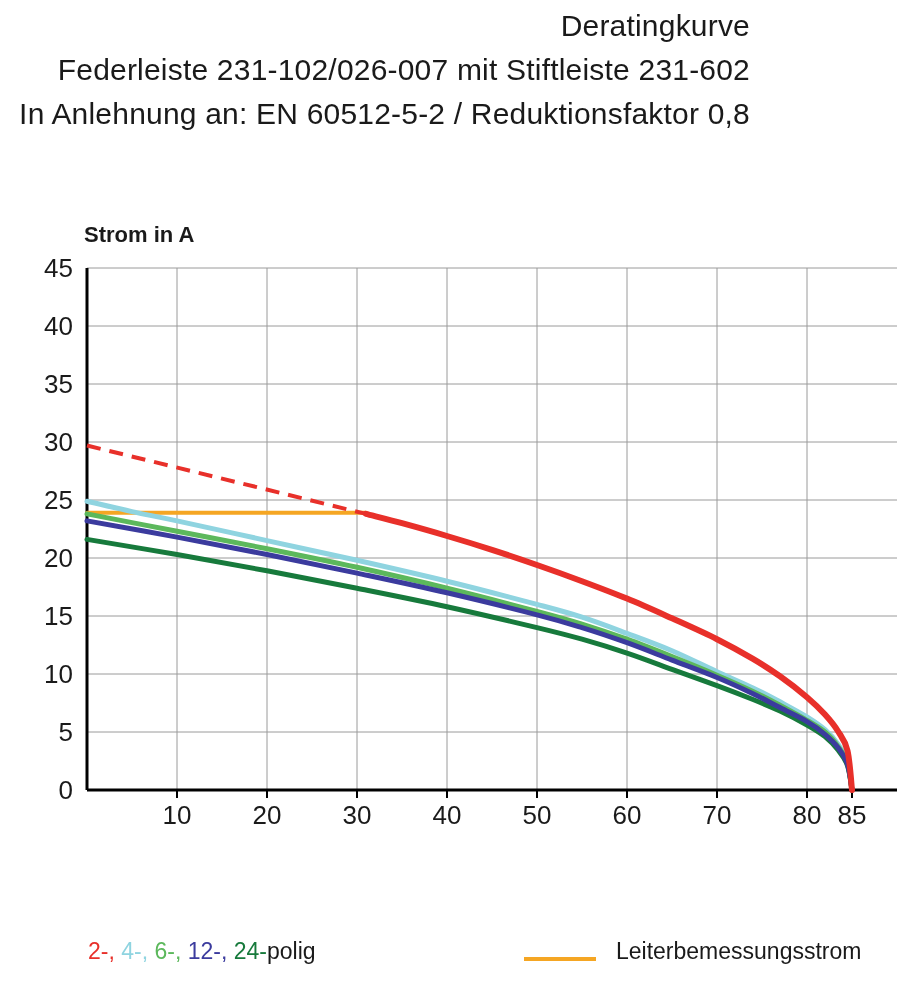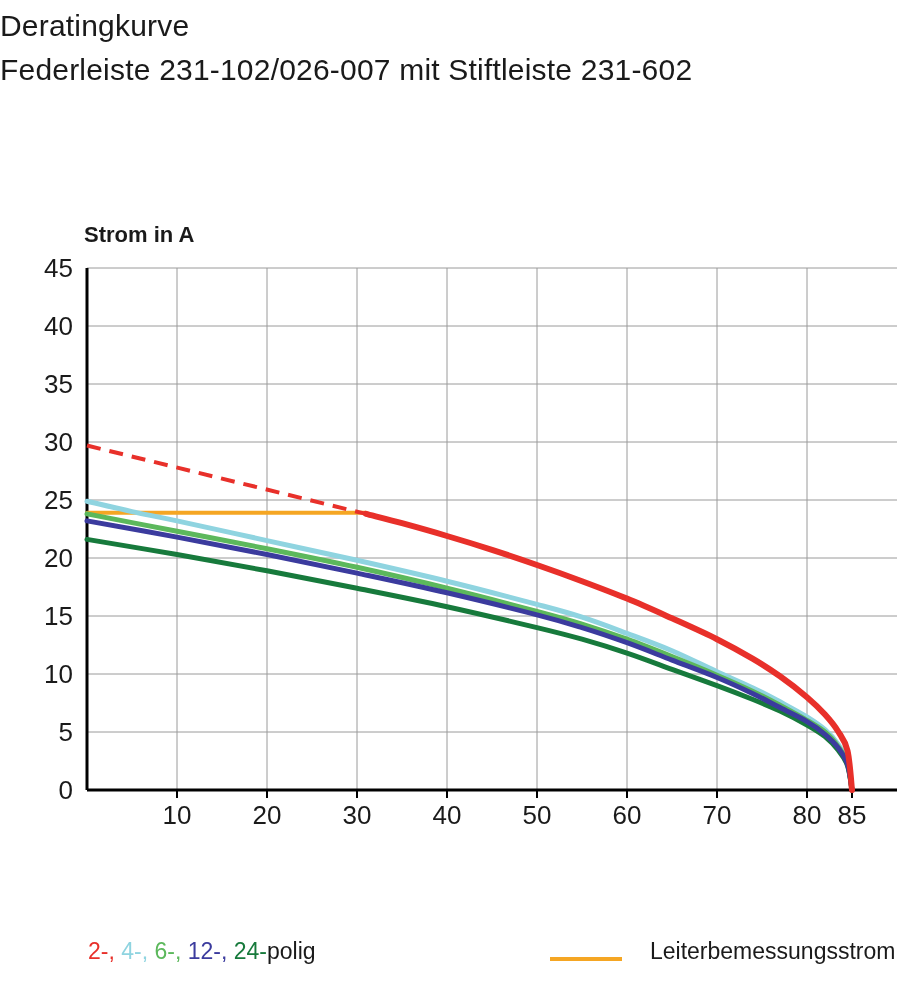--- a/index.html
+++ b/index.html
@@ -19,21 +19,21 @@
     width: 917px;
     height: 1000px;
   }
 
   
   .title-block {
     position: absolute;
     top: 4px;
     left: 0;
     width: 750px;
-    text-align: left;
+    text-align: right;
   }
   .title-line {
     font-size: 30px;
     line-height: 44px;
     font-weight: 400;
     letter-spacing: 0.2px;
     color: #1a1a1a;
     white-space: nowrap;
   }
   .title-line sup {
@@ -83,46 +83,47 @@
   .legend-poles {
     position: absolute;
     left: 88px;
     top: 0;
     font-size: 23px;
     white-space: nowrap;
   }
   .legend-poles .seg { font-weight: 400; }
   .legend-right {
     position: absolute;
-    left: 550px;
+    left: 524px;
     top: 0;
     font-size: 23px;
     white-space: nowrap;
     display: flex;
     align-items: center;
-    gap: 28px;
+    gap: 20px;
   }
   .legend-swatch {
     display: inline-block;
     width: 72px;
     height: 4px;
     background: #f5a623;
     vertical-align: middle;
     margin-top: 14px;
   }
   .legend-right-label { color: #1a1a1a; }
 </style>
 </head>
 <body>
 
 <div class="page">
 
   <div class="title-block">
     <div class="title-line">Deratingkurve</div>
     <div class="title-line">Federleiste 231-102/026-007 mit Stiftleiste 231-602</div>
+    <div class="title-line">In Anlehnung an: EN 60512-5-2 / Reduktionsfaktor 0,8</div>
   </div>
 
   <div class="y-axis-title">Strom in A</div>
 
   <div class="plot-wrap">
     <svg class="chart" width="917" height="1000" viewBox="0 0 917 1000">
       <g id="chart-root">
           <line x1="87" y1="732" x2="897" y2="732" stroke="#9a9a9a" stroke-width="1"></line>
           <line x1="87" y1="674" x2="897" y2="674" stroke="#9a9a9a" stroke-width="1"></line>
           <line x1="87" y1="616" x2="897" y2="616" stroke="#9a9a9a" stroke-width="1"></line>

